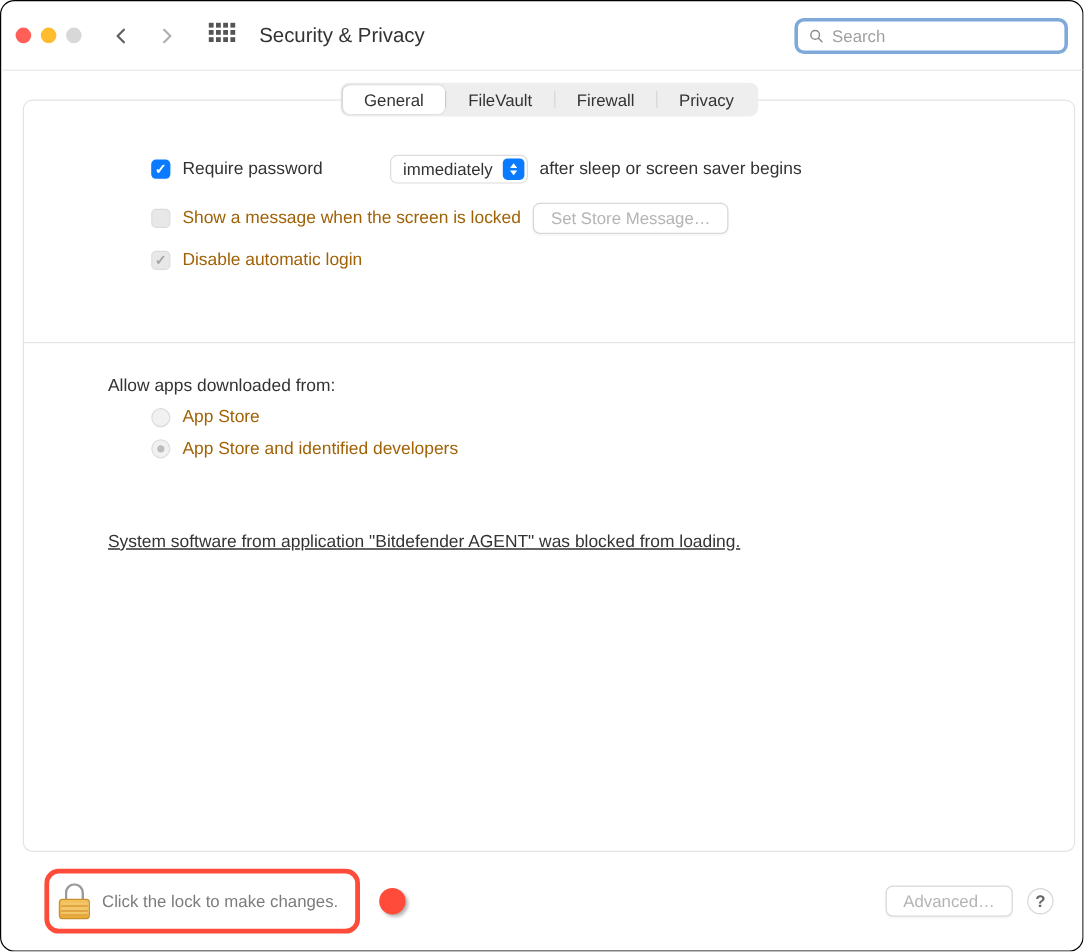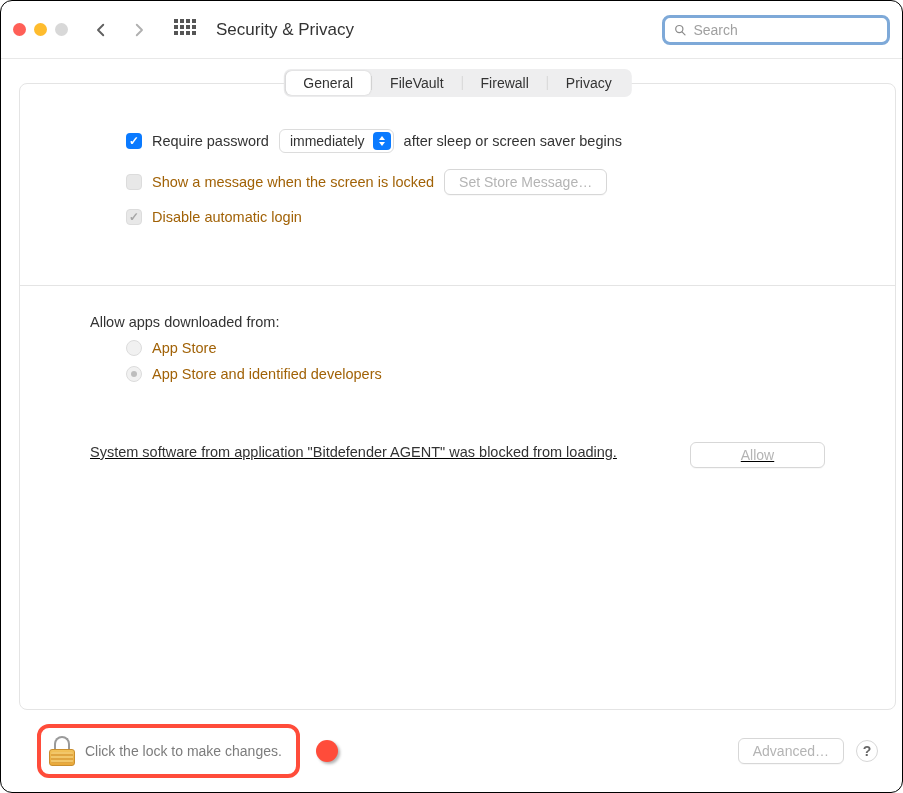--- a/index.html
+++ b/index.html
@@ -170,20 +170,21 @@
 
     .select {
       display: inline-flex;
       align-items: center;
       border: 1px solid #dcdcdc;
       background: #fff;
       border-radius: 6px;
       padding: 2px 2px 2px 10px;
       font-size: 14px;
       gap: 8px;
+      margin-left: 46px;
     }
     .select .chev {
       width: 18px; height: 18px;
       background: #0a7aff;
       border-radius: 4px;
       display: flex; flex-direction: column;
       align-items: center; justify-content: center;
       gap: 0px;
     }
     .select .chev::before, .select .chev::after {
@@ -388,21 +389,20 @@
           <span class="disabled-text">App Store</span>
         </div>
         <div class="row indent">
           <span class="radio selected"></span>
           <span class="disabled-text">App Store and identified developers</span>
         </div>
       </div>
 
       <div class="blockrow">
         <div class="text">System software from application "Bitdefender AGENT" was blocked from loading.</div>
-        <button class="btn disabled">Allow</button>
       </div>
 
     </div>
 
     <div class="footer">
       <div class="lockgroup">
         <div class="lock-icon">
           <div class="lock-shackle"></div>
           <div class="lock-body"></div>
         </div>

